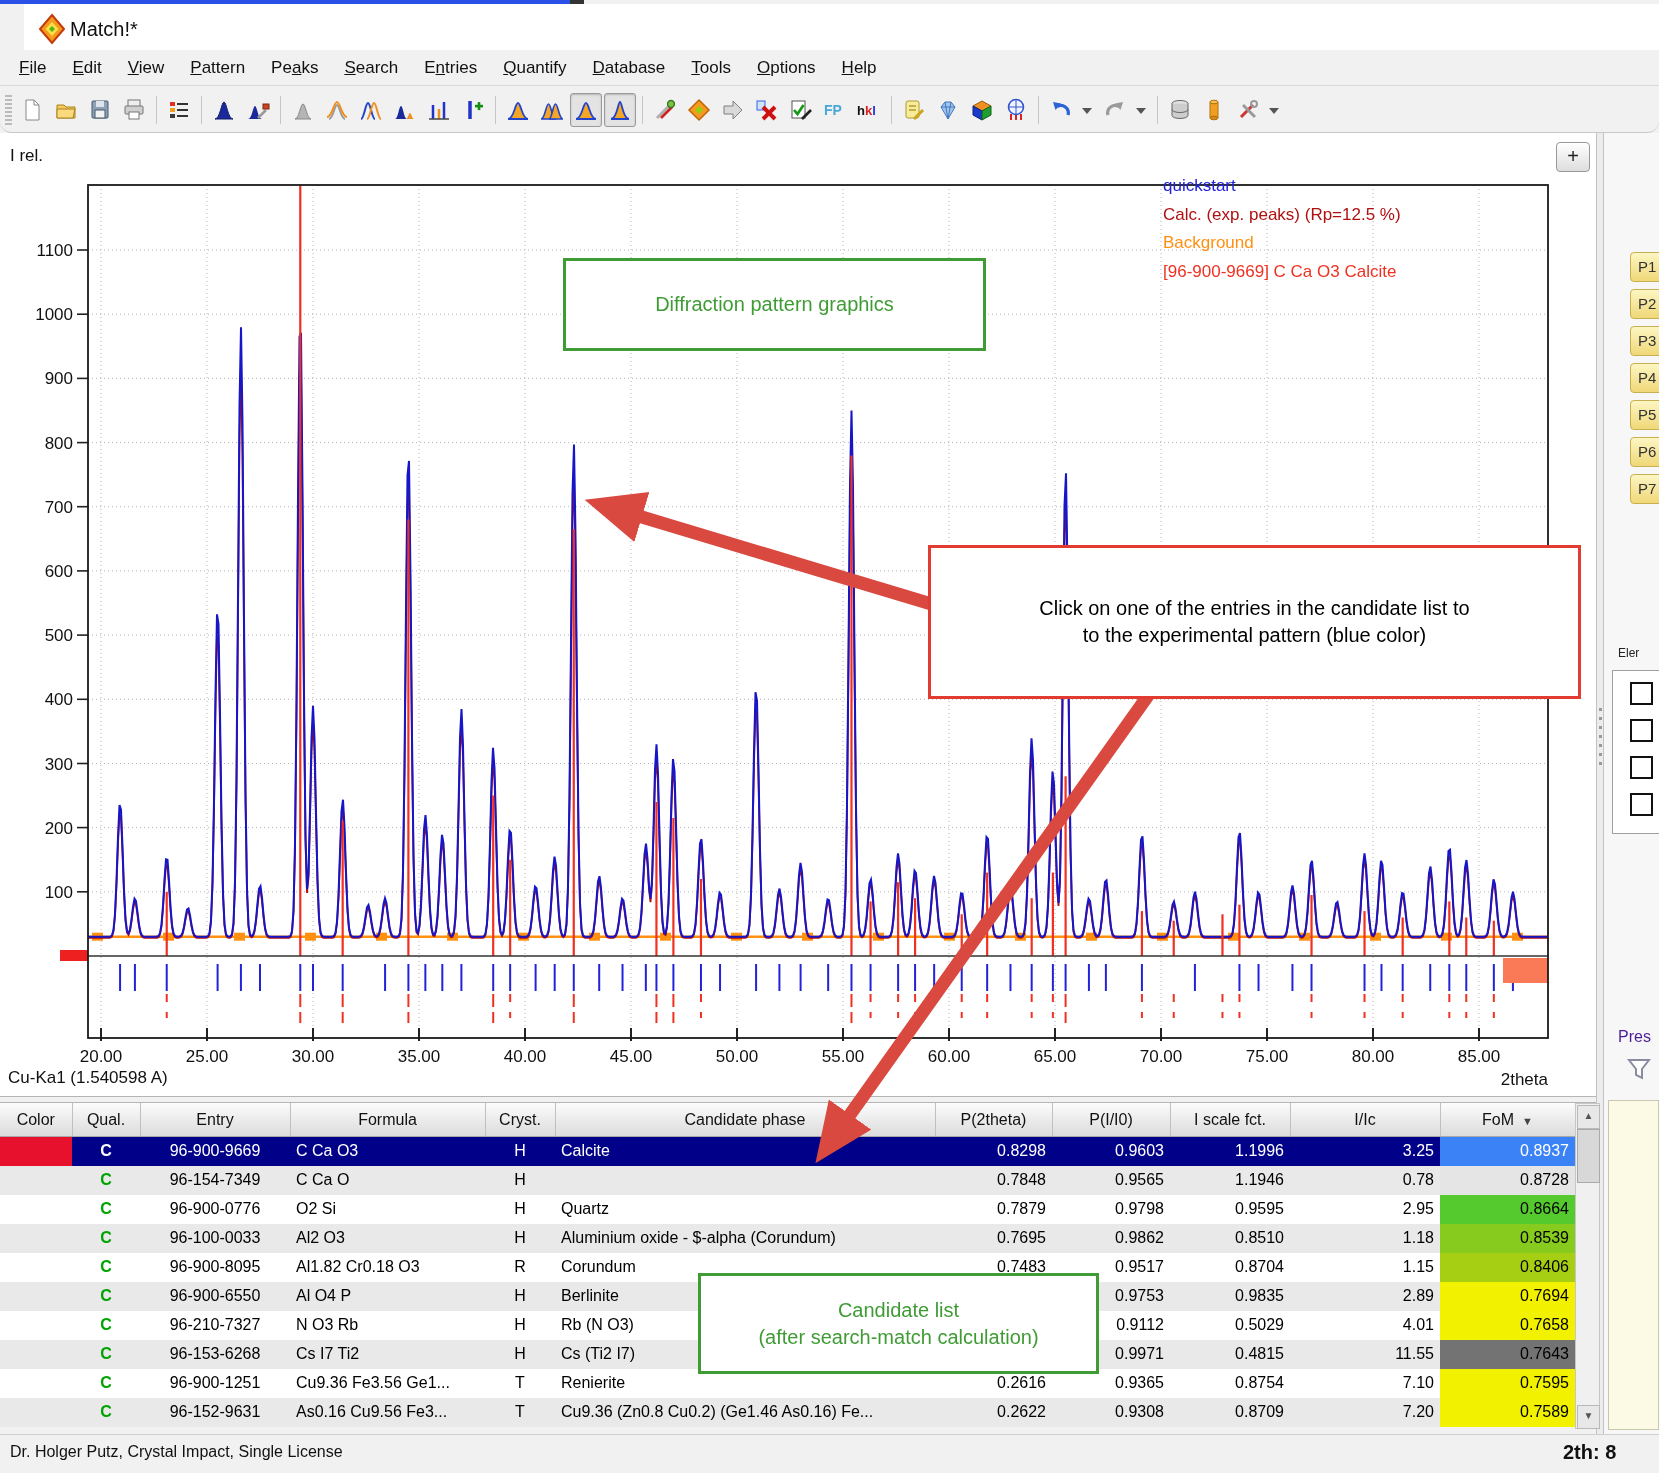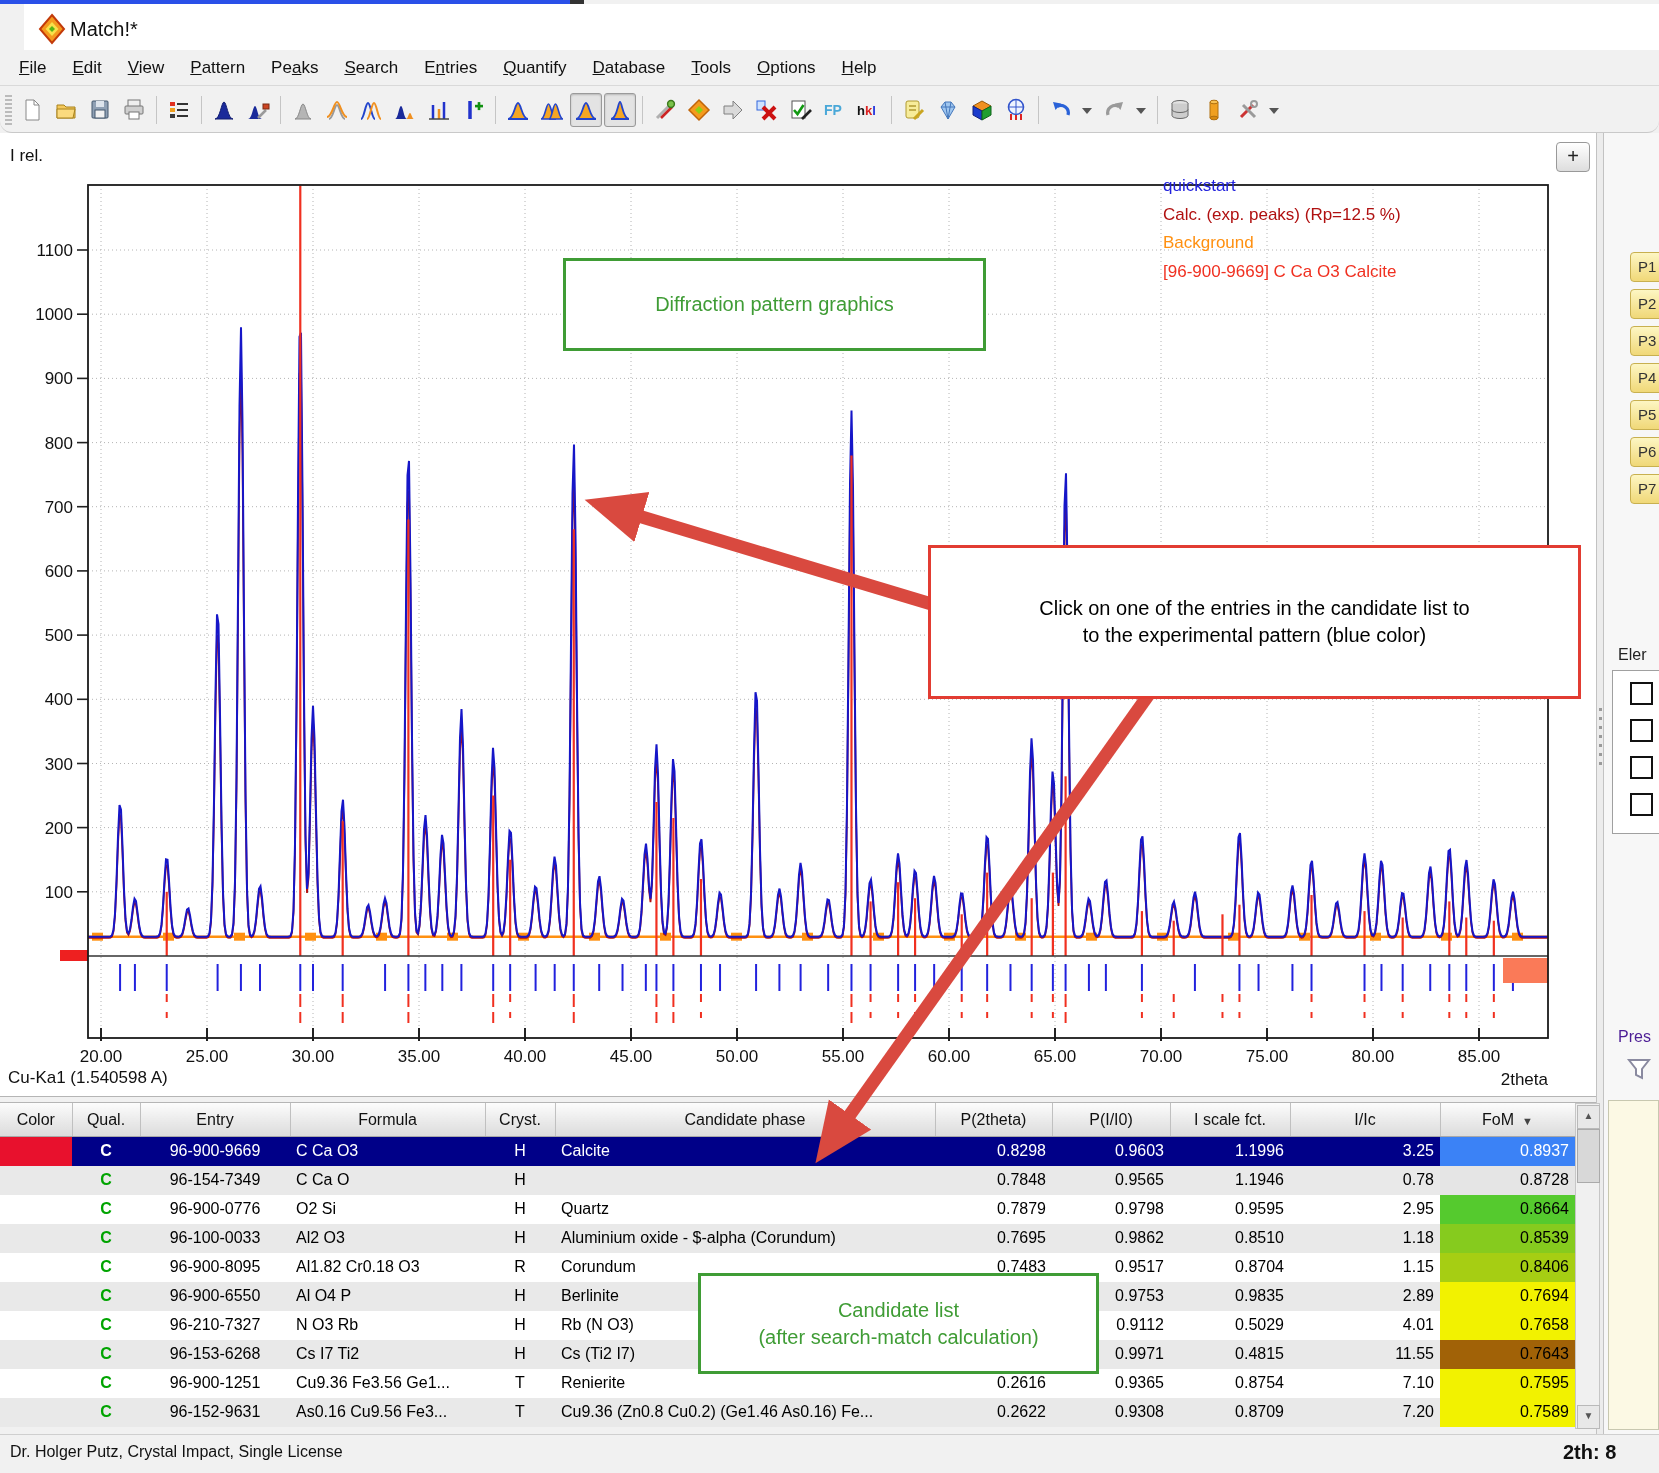--- a/index.html
+++ b/index.html
@@ -29,21 +29,21 @@
   .xlab{font-size:17px;fill:#111;text-anchor:middle;}
   .leg{font-size:17px;}
   .axt{font-size:17px;fill:#111;}
   #zoom-plus{left:1556px;top:142px;width:32px;height:28px;border:1px solid #999;border-radius:4px;background:linear-gradient(#fff,#ddd);font-size:20px;line-height:26px;text-align:center;color:#222;}
   
   #v-split{left:1596px;top:133px;width:8px;height:1301px;background:#ececec;border-left:1px solid #c2c2c2;border-right:1px solid #c2c2c2;box-sizing:border-box;}
   #v-split .dots{position:absolute;left:2px;top:575px;width:3px;height:60px;background:repeating-linear-gradient(#9a9a9a 0 3px,#ececec 3px 9px);}
   #right-panel{left:1604px;top:133px;width:55px;height:1301px;background:#f7f7f7;}
   #rp-title{left:1684px;top:148px;font-size:16px;font-weight:bold;color:#7a5c00;}
   .p-btn{position:absolute;left:1630px;width:46px;height:30px;background:linear-gradient(#fdf6c3,#f0d878);border:1px solid #c8b050;border-radius:4px;font-size:15px;color:#333;text-align:left;padding:5px 0 0 7px;box-sizing:border-box;}
-  #rp-elements-label{left:1618px;top:646px;font-size:16px;color:#222;text-align:right;}
+  #rp-elements-label{left:1618px;top:646px;font-size:12px;color:#222;text-align:right;}
   #rp-elements-box{left:1612px;top:670px;width:60px;height:162px;background:#fff;border:1px solid #a0a0a0;}
   .el-check{position:absolute;left:1630px;width:19px;height:19px;background:#fff;border:2px solid #111;}
   #rp-presets-label{left:1618px;top:1028px;font-size:16px;color:#4c1d95;}
   #rp-funnel{left:1626px;top:1056px;}
   #rp-yellow{left:1608px;top:1100px;width:51px;height:330px;background:#fcf9e4;border:1px solid #c8c8b0;box-sizing:border-box;}
   
   #table-sep{left:0;top:1096px;width:1596px;height:7px;background:#f1f1f1;border-top:1px solid #b5b5b5;border-bottom:1px solid #b5b5b5;box-sizing:border-box;}
   #table-sep .dd{position:absolute;left:770px;top:1px;font-size:9px;color:#888;letter-spacing:1px;}
   #cand-table{left:0;top:1103px;border-collapse:collapse;table-layout:fixed;width:1575px;font-size:16px;background:#fff;}
   #cand-table th{height:31px;font-weight:normal;background:linear-gradient(#fcfcfc,#e8e8e8 60%,#dcdcdc);border-right:1px solid #c0c0c0;border-bottom:1px solid #a8a8a8;color:#111;white-space:nowrap;overflow:hidden;}
@@ -823,21 +823,21 @@
         <td class="ctr"></td>
         <td class="qual">C</td>
         <td class="ctr">96-153-6268</td>
         <td>Cs I7 Ti2</td>
         <td class="ctr">H</td>
         <td>Cs (Ti2 I7)</td>
         <td class="num"></td>
         <td class="num">0.9971</td>
         <td class="num">0.4815</td>
         <td class="num">11.55</td>
-        <td class="fom" style="background: #a16207;">0.7643</td>
+        <td class="fom" style="background: #737373;">0.7643</td>
       </tr>
       <tr class="odd">
         <td class="ctr"></td>
         <td class="qual">C</td>
         <td class="ctr">96-900-1251</td>
         <td>Cu9.36 Fe3.56 Ge1...</td>
         <td class="ctr">T</td>
         <td>Renierite</td>
         <td class="num">0.2616</td>
         <td class="num">0.9365</td>

